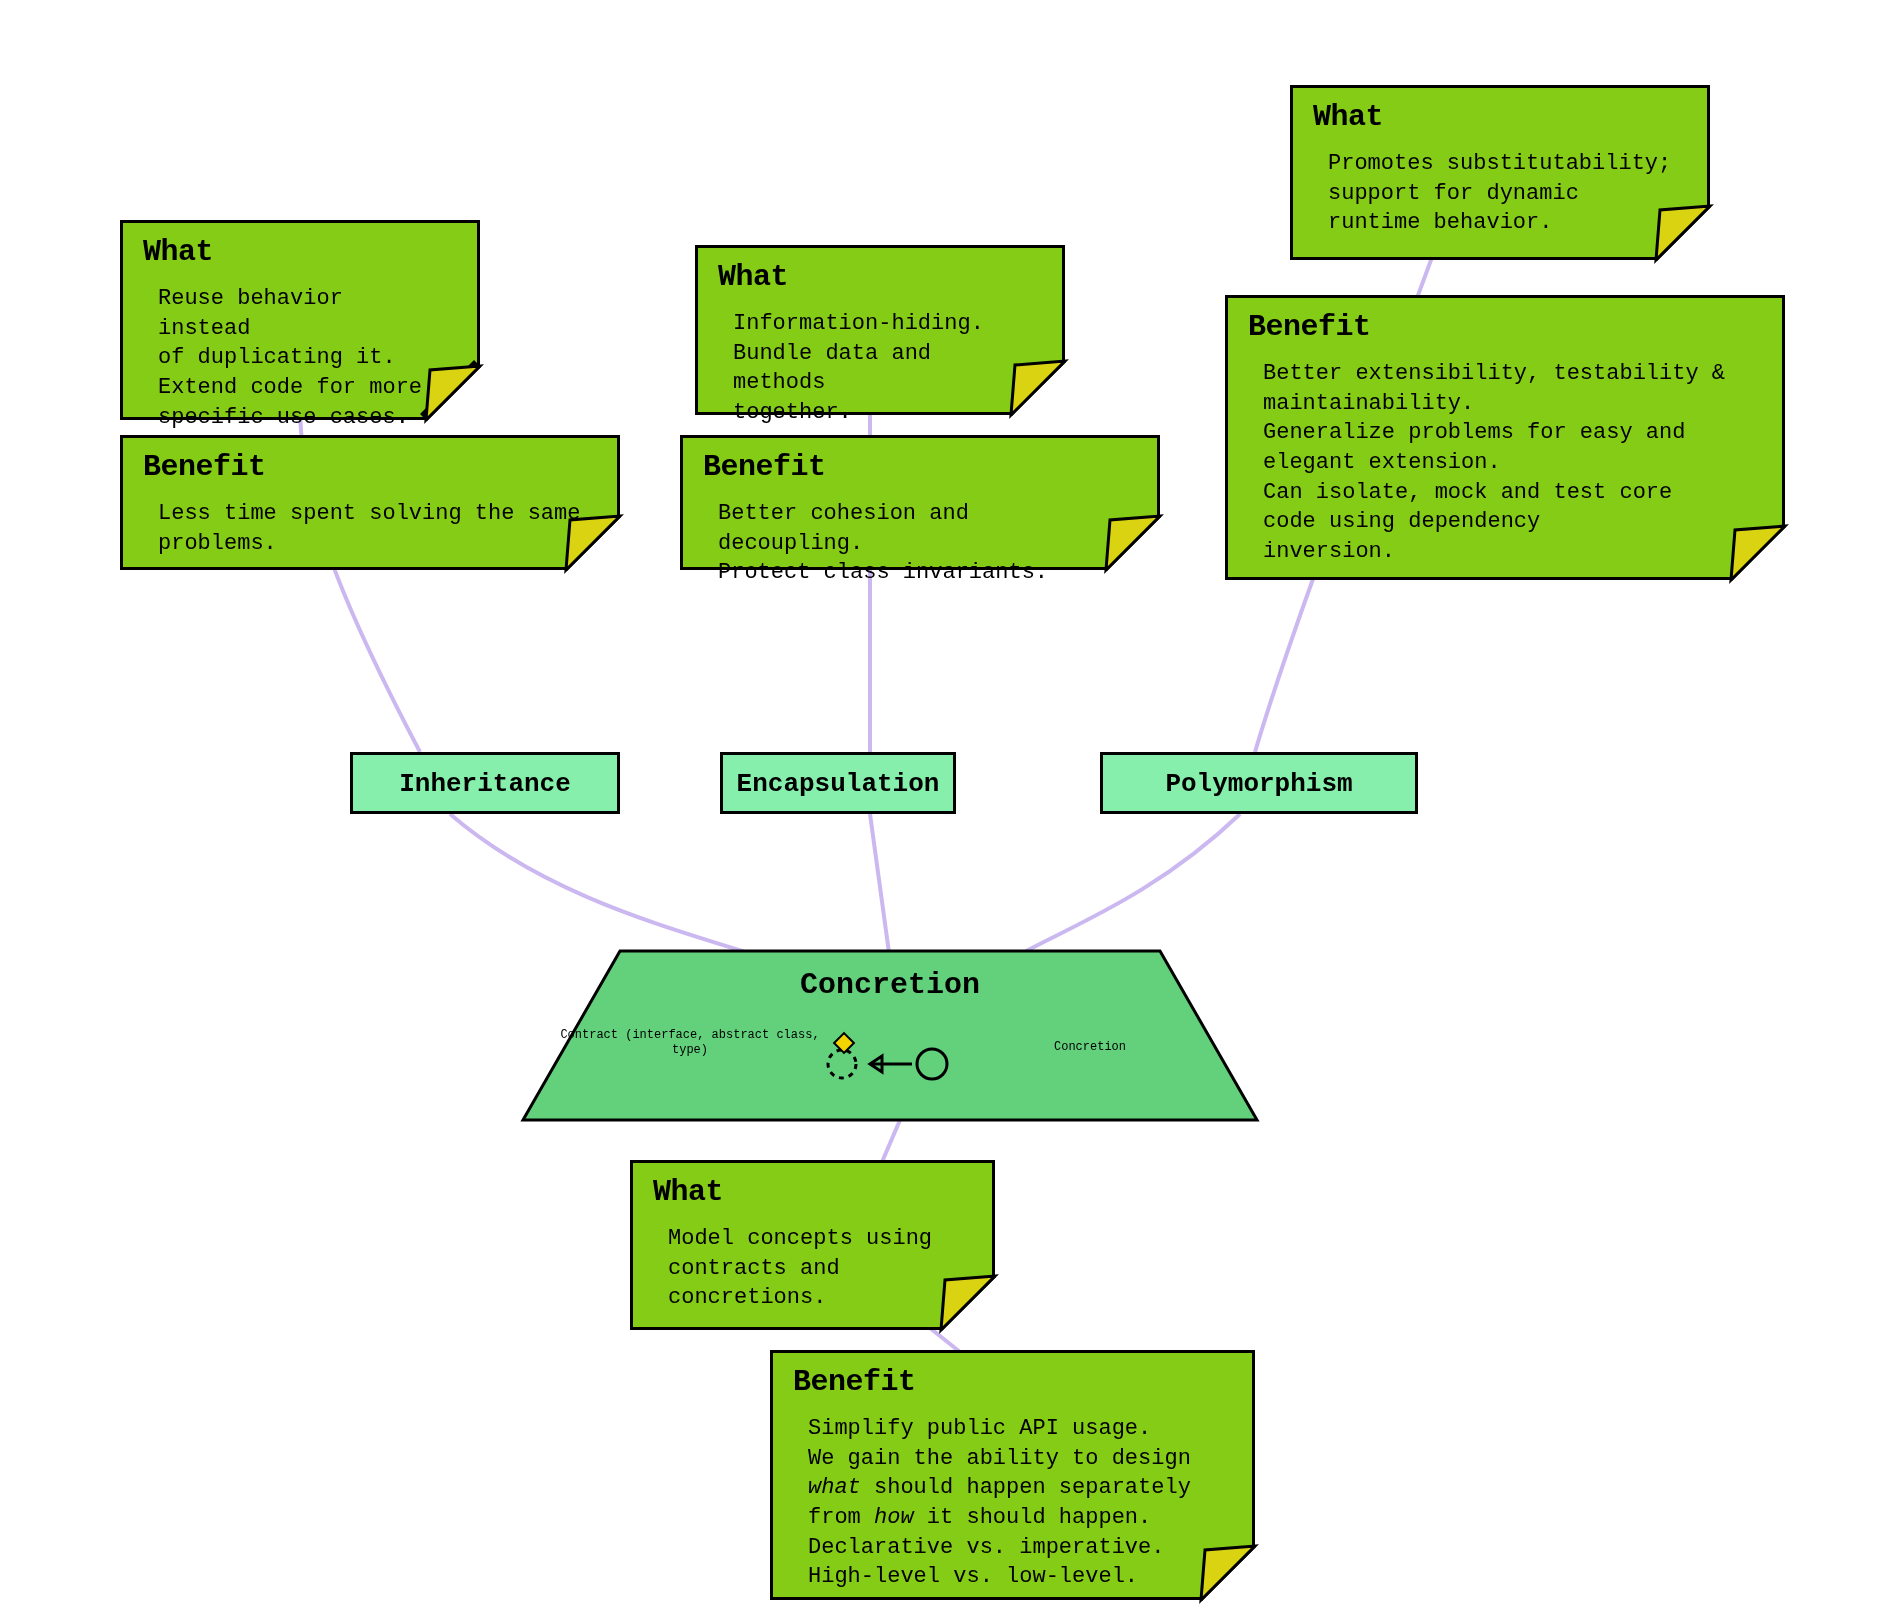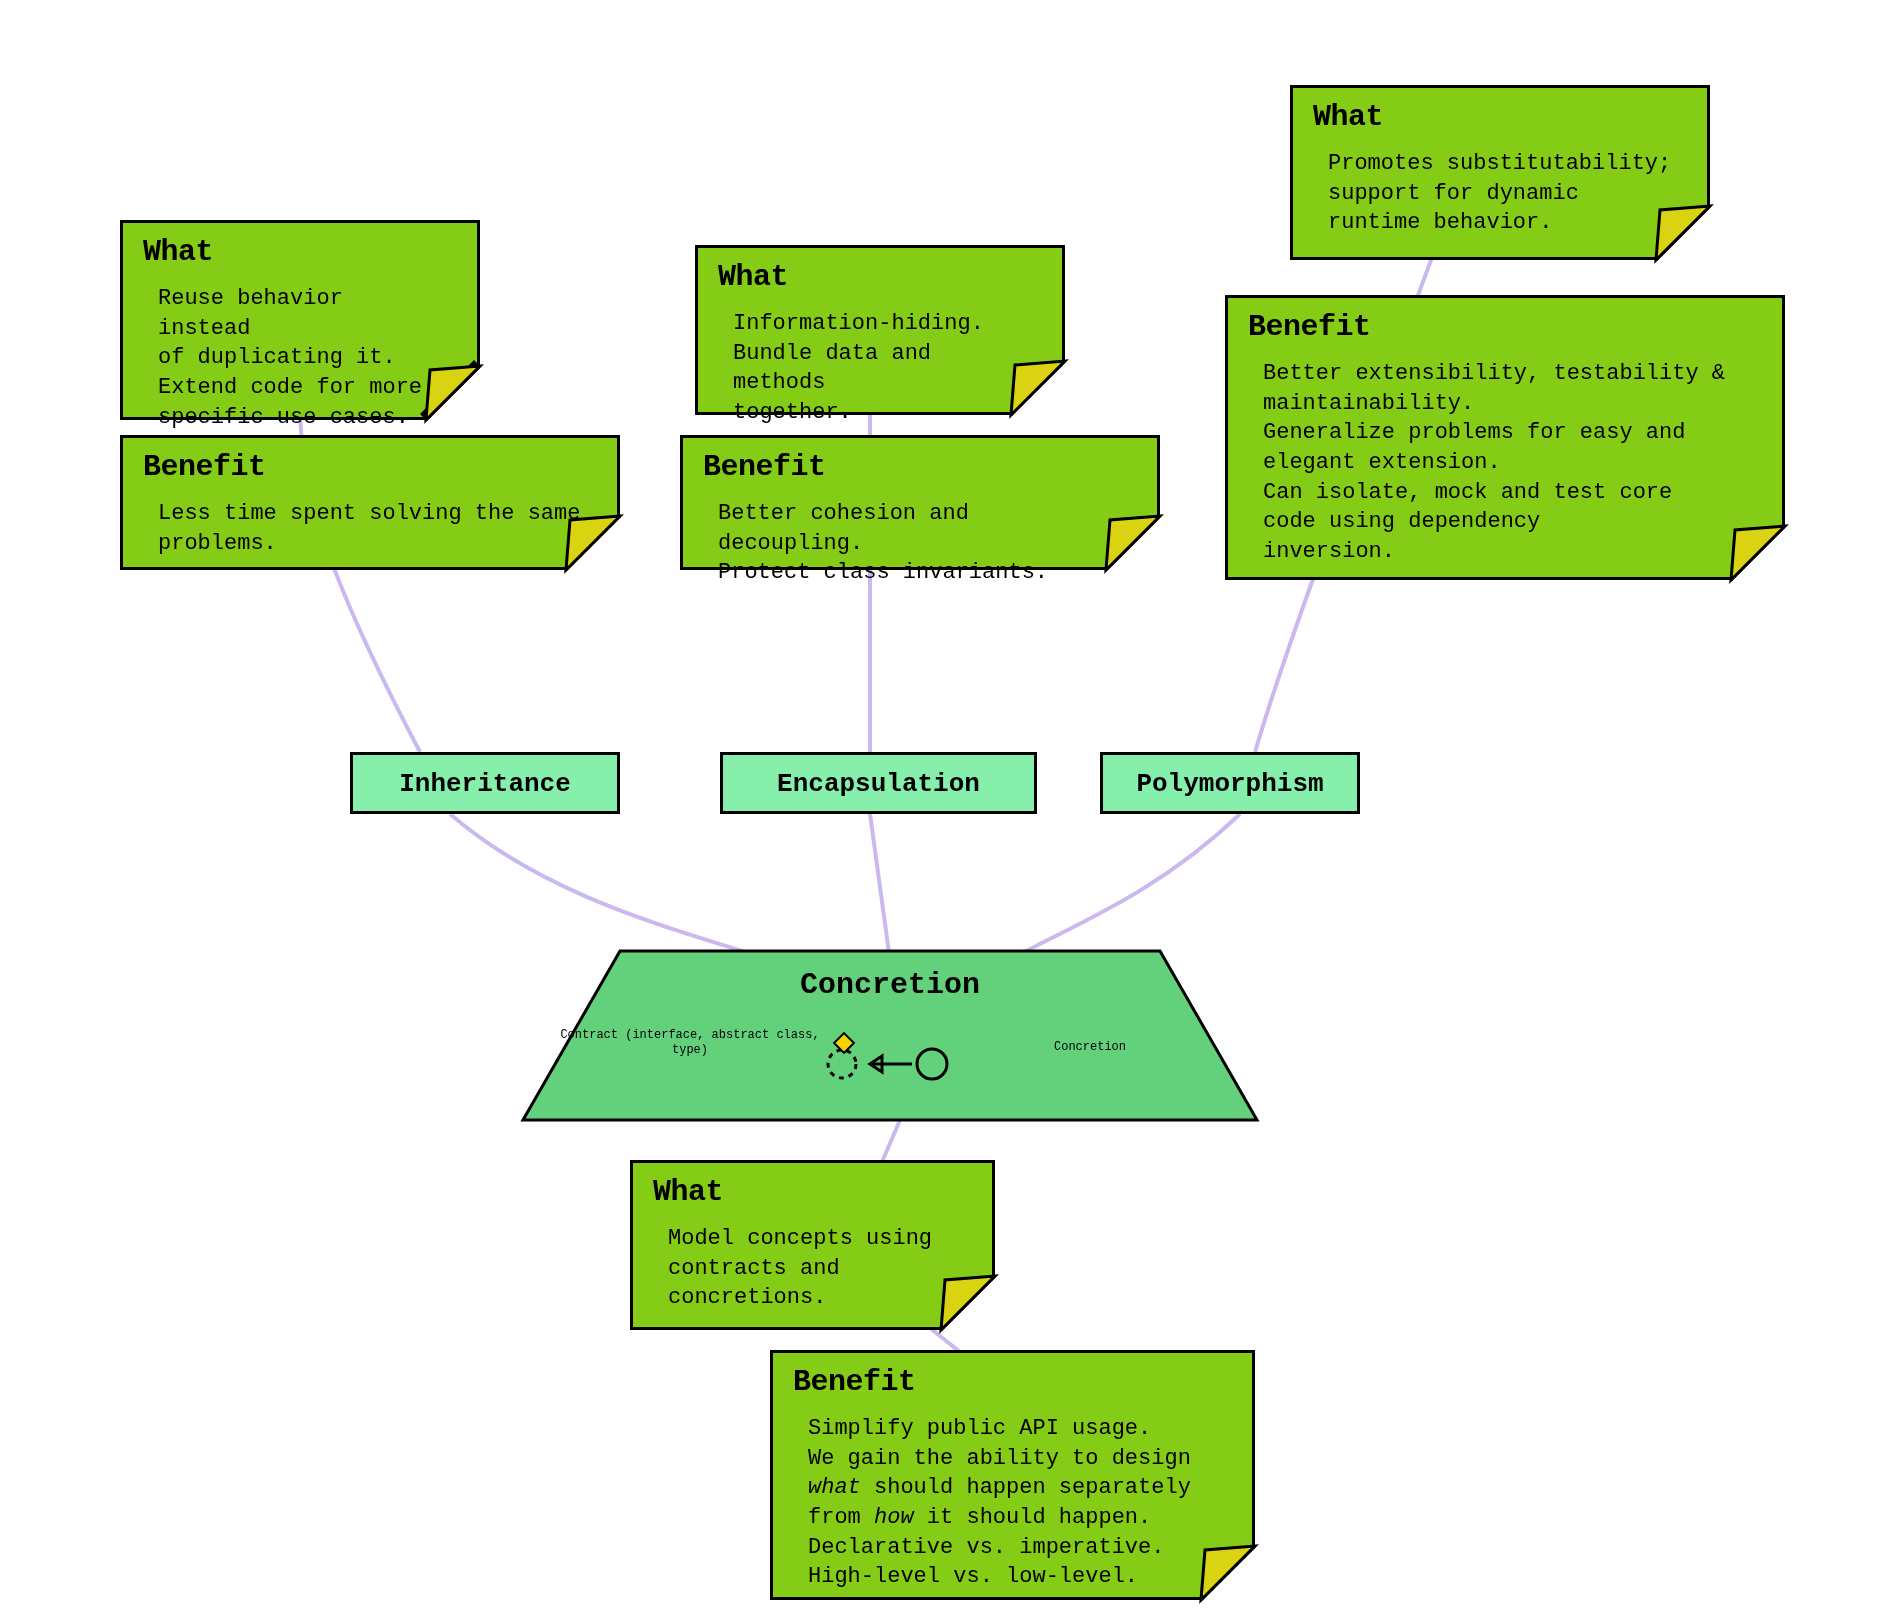--- a/index.html
+++ b/index.html
@@ -178,24 +178,24 @@
     <svg class="corner">
         <polygon points="60,60 60,6 6,60" fill="#ffffff"></polygon>
         <polyline points="6,60 60,6" stroke="#000" stroke-width="3" fill="none"></polyline>
         <polygon points="6,60 60,6 10,10" fill="#d9d312" stroke="#000" stroke-width="3"></polygon>
       </svg>
   </div>
 
   <div class="pill" style="left:350px; top:752px; width:270px; height:62px;">
     <span>Inheritance</span>
   </div>
-  <div class="pill" style="left:720px; top:752px; width:317px; height:62px;">
+  <div class="pill" style="left:720px; top:752px; width:236px; height:62px;">
     <span>Encapsulation</span>
   </div>
-  <div class="pill" style="left:1100px; top:752px; width:260px; height:62px;">
+  <div class="pill" style="left:1100px; top:752px; width:318px; height:62px;">
     <span>Polymorphism</span>
   </div>
 
   <div class="trap-wrap" style="left:520px; top:948px; width:740px; height:175px;">
     <svg width="740" height="175" style="position:absolute;left:0;top:0;">
       <polygon points="100,3 640,3 737,172 3,172" fill="#63d07b" stroke="#000" stroke-width="3"></polygon>
     </svg>
     <div class="trap-label">Concretion</div>
     <div class="trap-sub" style="left:40px; top:80px; width:260px;">Contract
 (interface,

